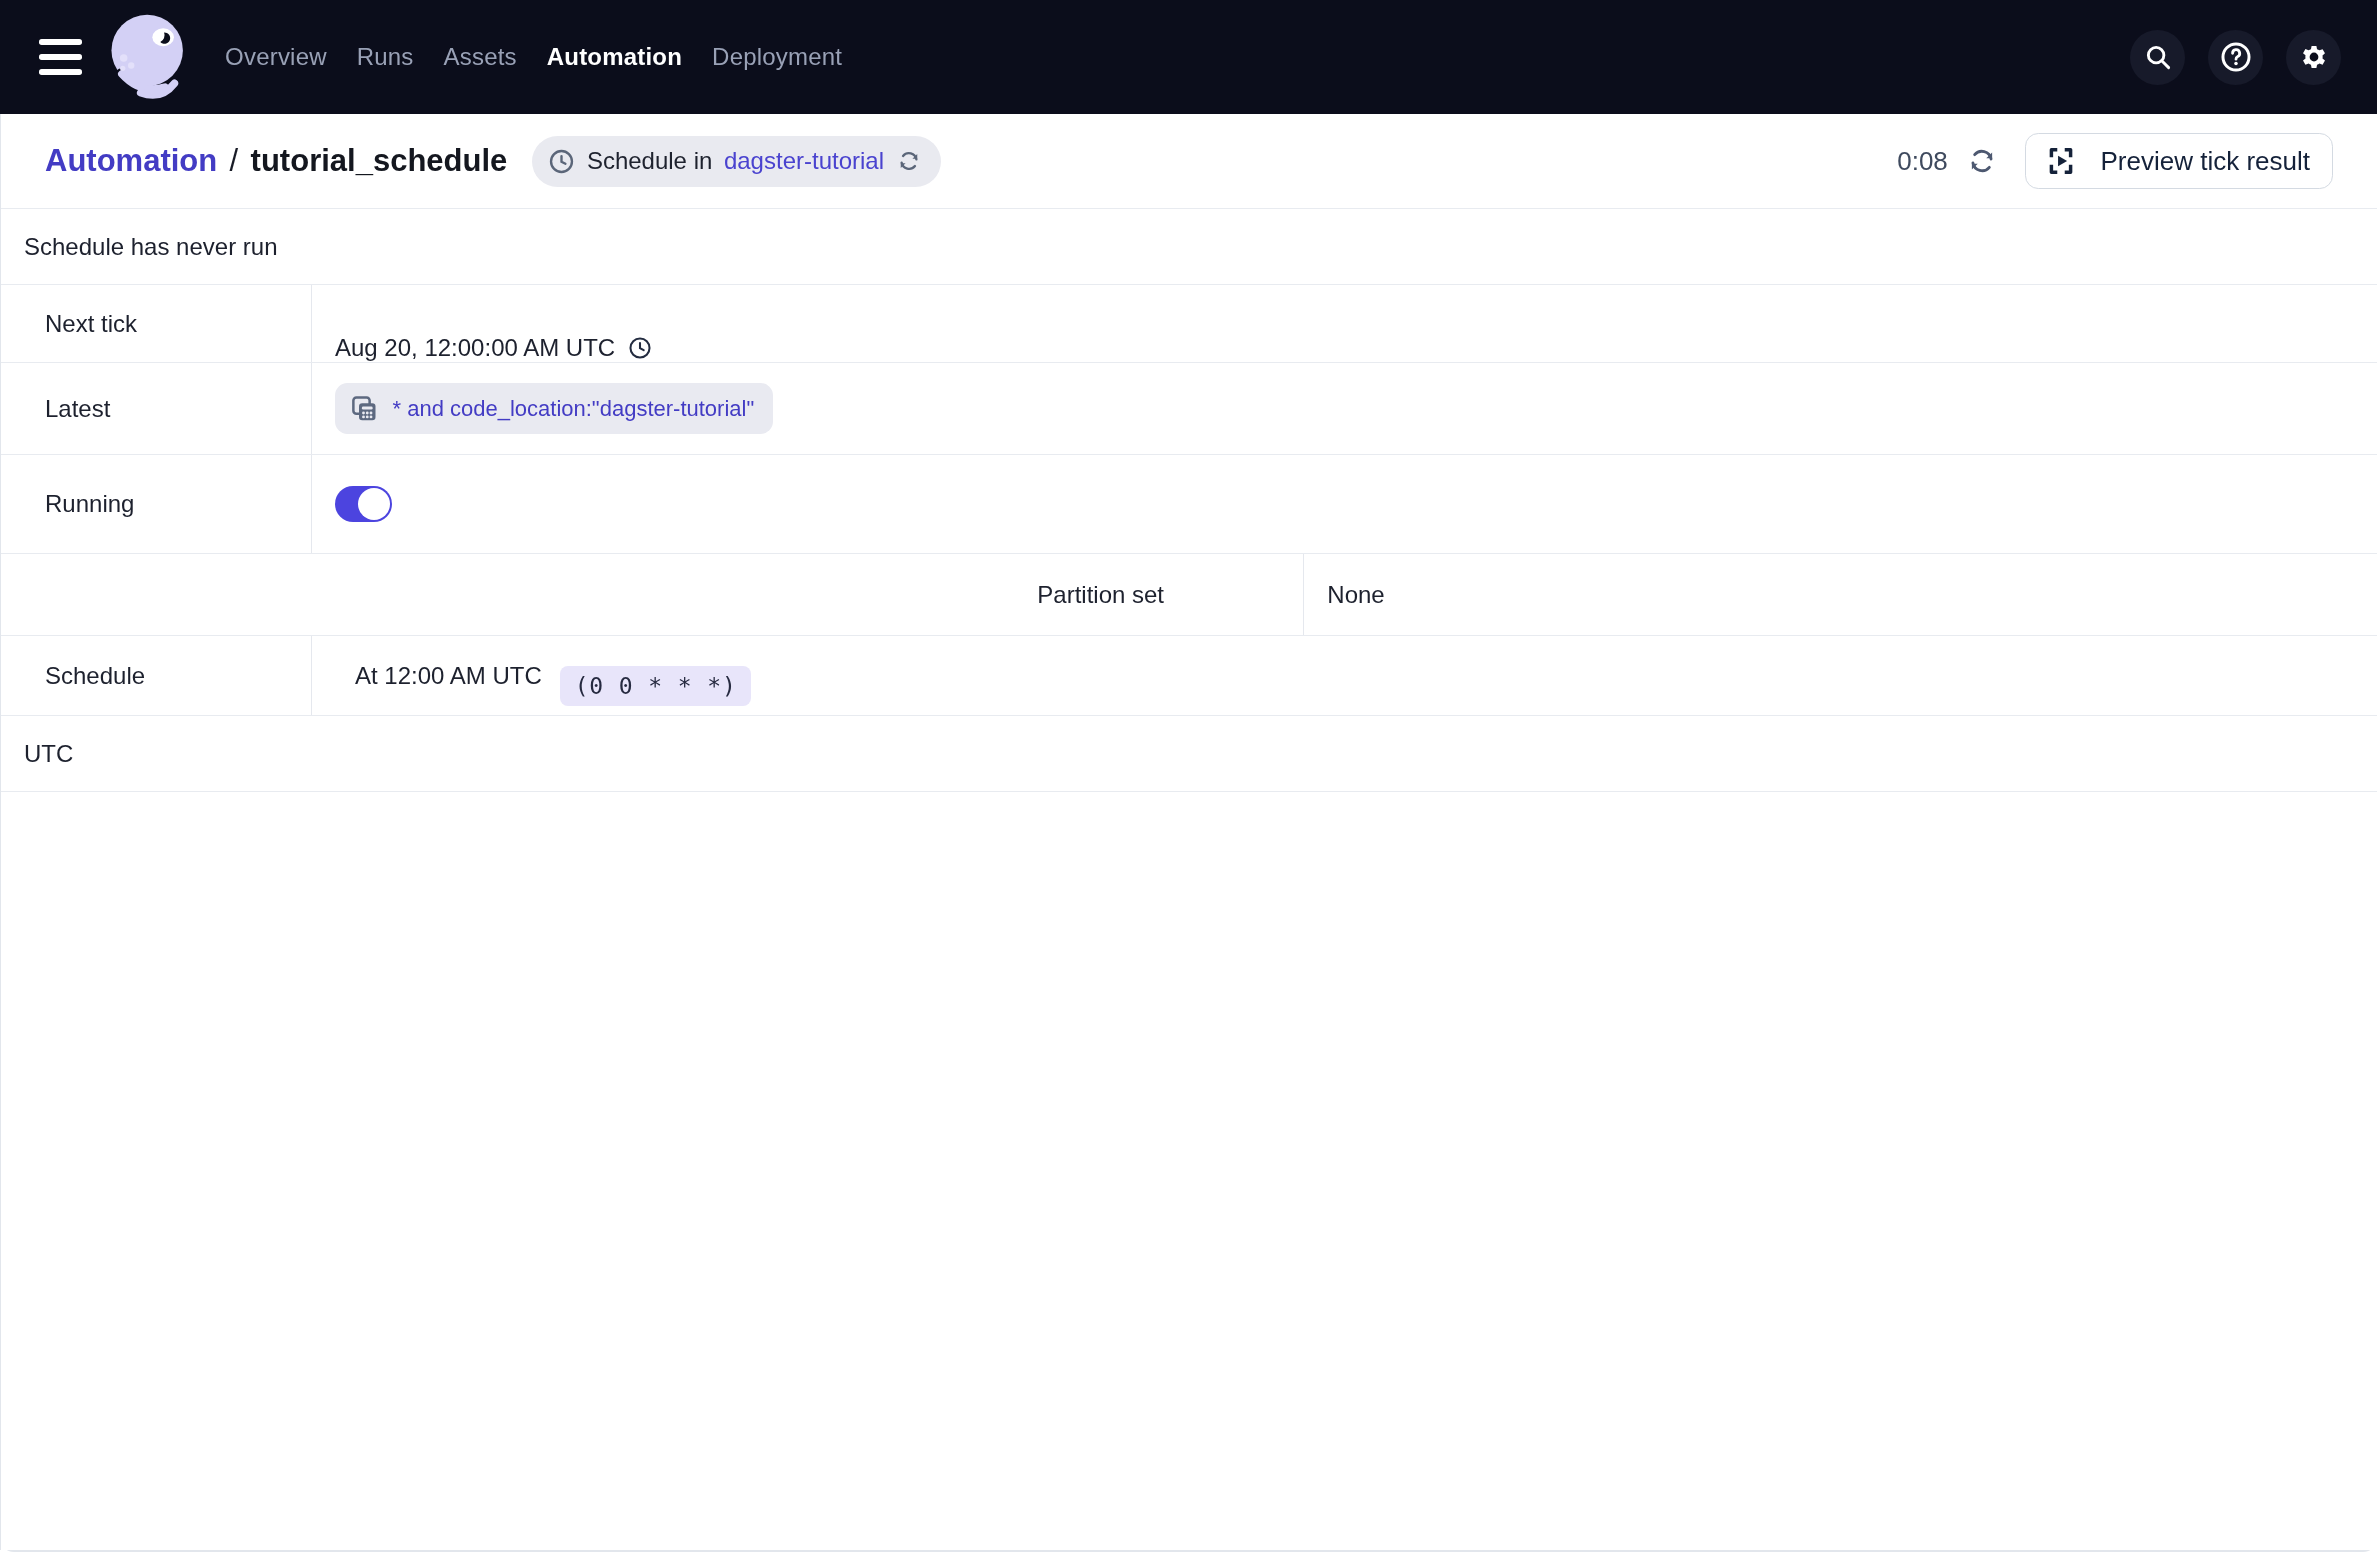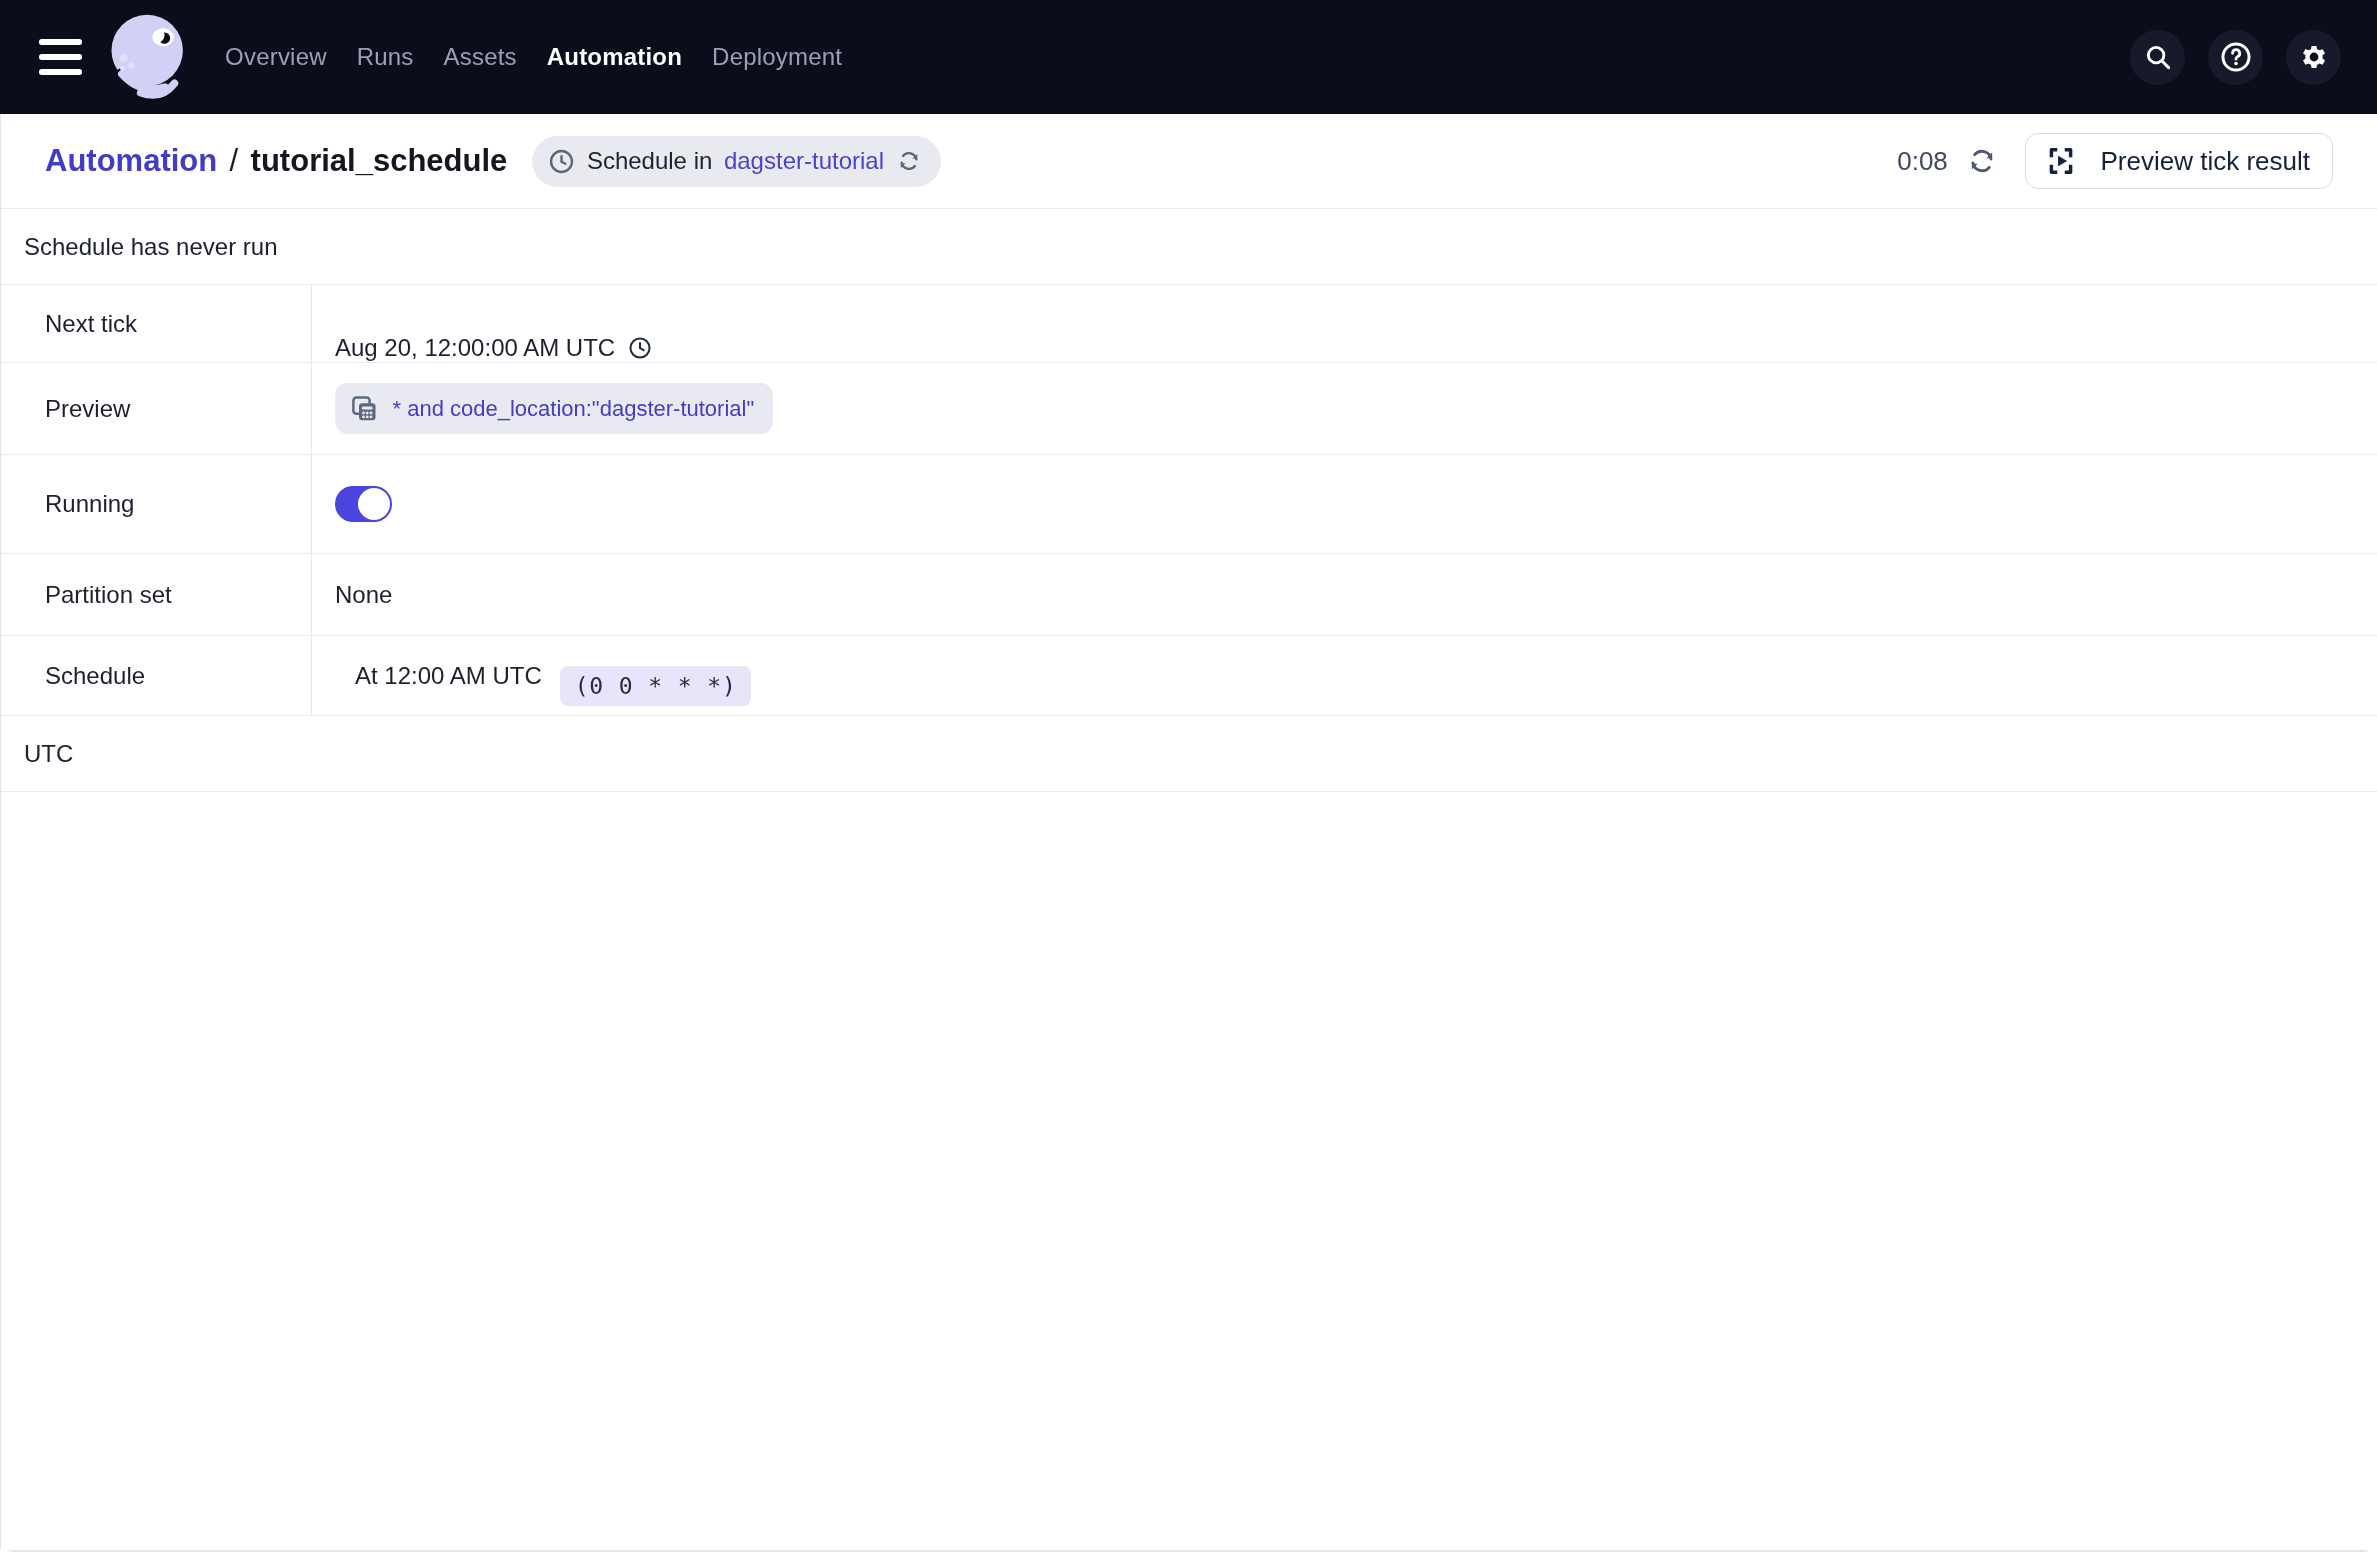--- a/index.html
+++ b/index.html
@@ -62,21 +62,21 @@
   .preview-btn {
     height: 56px; display: inline-flex; align-items: center; gap: 24px;
     background: #ffffff; border: 1.8px solid #d4dae2; border-radius: 13.3px;
     padding: 0 22px 0 18.7px; font-size: 26px; color: #15223a; font-weight: 500;
     cursor: pointer; white-space: nowrap; font-family: inherit;
   }
 
   
   .detail-row { display: flex; align-items: center; border-bottom: 1.8px solid #e8ebf0; }
   .r-86 { height: 76px; } .r-88 { height: 78px; align-items: flex-end; } .r-103 { height: 92px; }
-  .r-111 { height: 99px; } .r-92 { height: 82px; } .r-90 { height: 80px; gap: 20px; } .r-85 { height: 76px; }
+  .r-111 { height: 99px; } .r-92 { height: 82px; justify-content: center; } .r-90 { height: 80px; gap: 20px; } .r-85 { height: 76px; }
   .detail-label {
     width: 311px; flex: 0 0 311px; align-self: stretch;
     display: flex; align-items: center; padding-left: 44px;
     border-right: 1.8px solid #e5e8ee;
     font-size: 24px; color: #1d212e;
   }
   .detail-value {
     display: flex; align-items: center; padding-left: 23px;
     font-size: 24px; color: #1d212e;
   }
@@ -219,21 +219,21 @@
         <span class="value-clock">
           <svg width="26" height="26" viewBox="0 0 24 24">
             <circle cx="12" cy="12" r="8.8" fill="none" stroke="#232c40" stroke-width="1.9"></circle>
             <path d="M12 7.4 V12.2 L15.4 14" fill="none" stroke="#232c40" stroke-width="1.9" stroke-linecap="round"></path>
           </svg>
         </span>
       </div>
     </div>
 
     <div class="detail-row r-103">
-      <div class="detail-label">Preview</div>
+      <div class="detail-label">Latest</div>
       <div class="detail-value">
         <span class="target-badge">
           <svg width="30" height="30" viewBox="0 0 24 24">
             <rect x="3.5" y="2.8" width="13" height="13" rx="2.4" fill="none" stroke="#5d6980" stroke-width="2"></rect>
             <rect x="8" y="7.4" width="13.2" height="13.6" rx="2.6" fill="#5d6980"></rect>
             <rect x="10.3" y="9.9" width="8.6" height="2.5" rx="1" fill="#e9eaf1"></rect>
             <circle cx="11.6" cy="15.2" r="1.15" fill="#e9eaf1"></circle>
             <circle cx="14.6" cy="15.2" r="1.15" fill="#e9eaf1"></circle>
             <circle cx="17.6" cy="15.2" r="1.15" fill="#e9eaf1"></circle>
             <circle cx="11.6" cy="18.3" r="1.15" fill="#e9eaf1"></circle>

